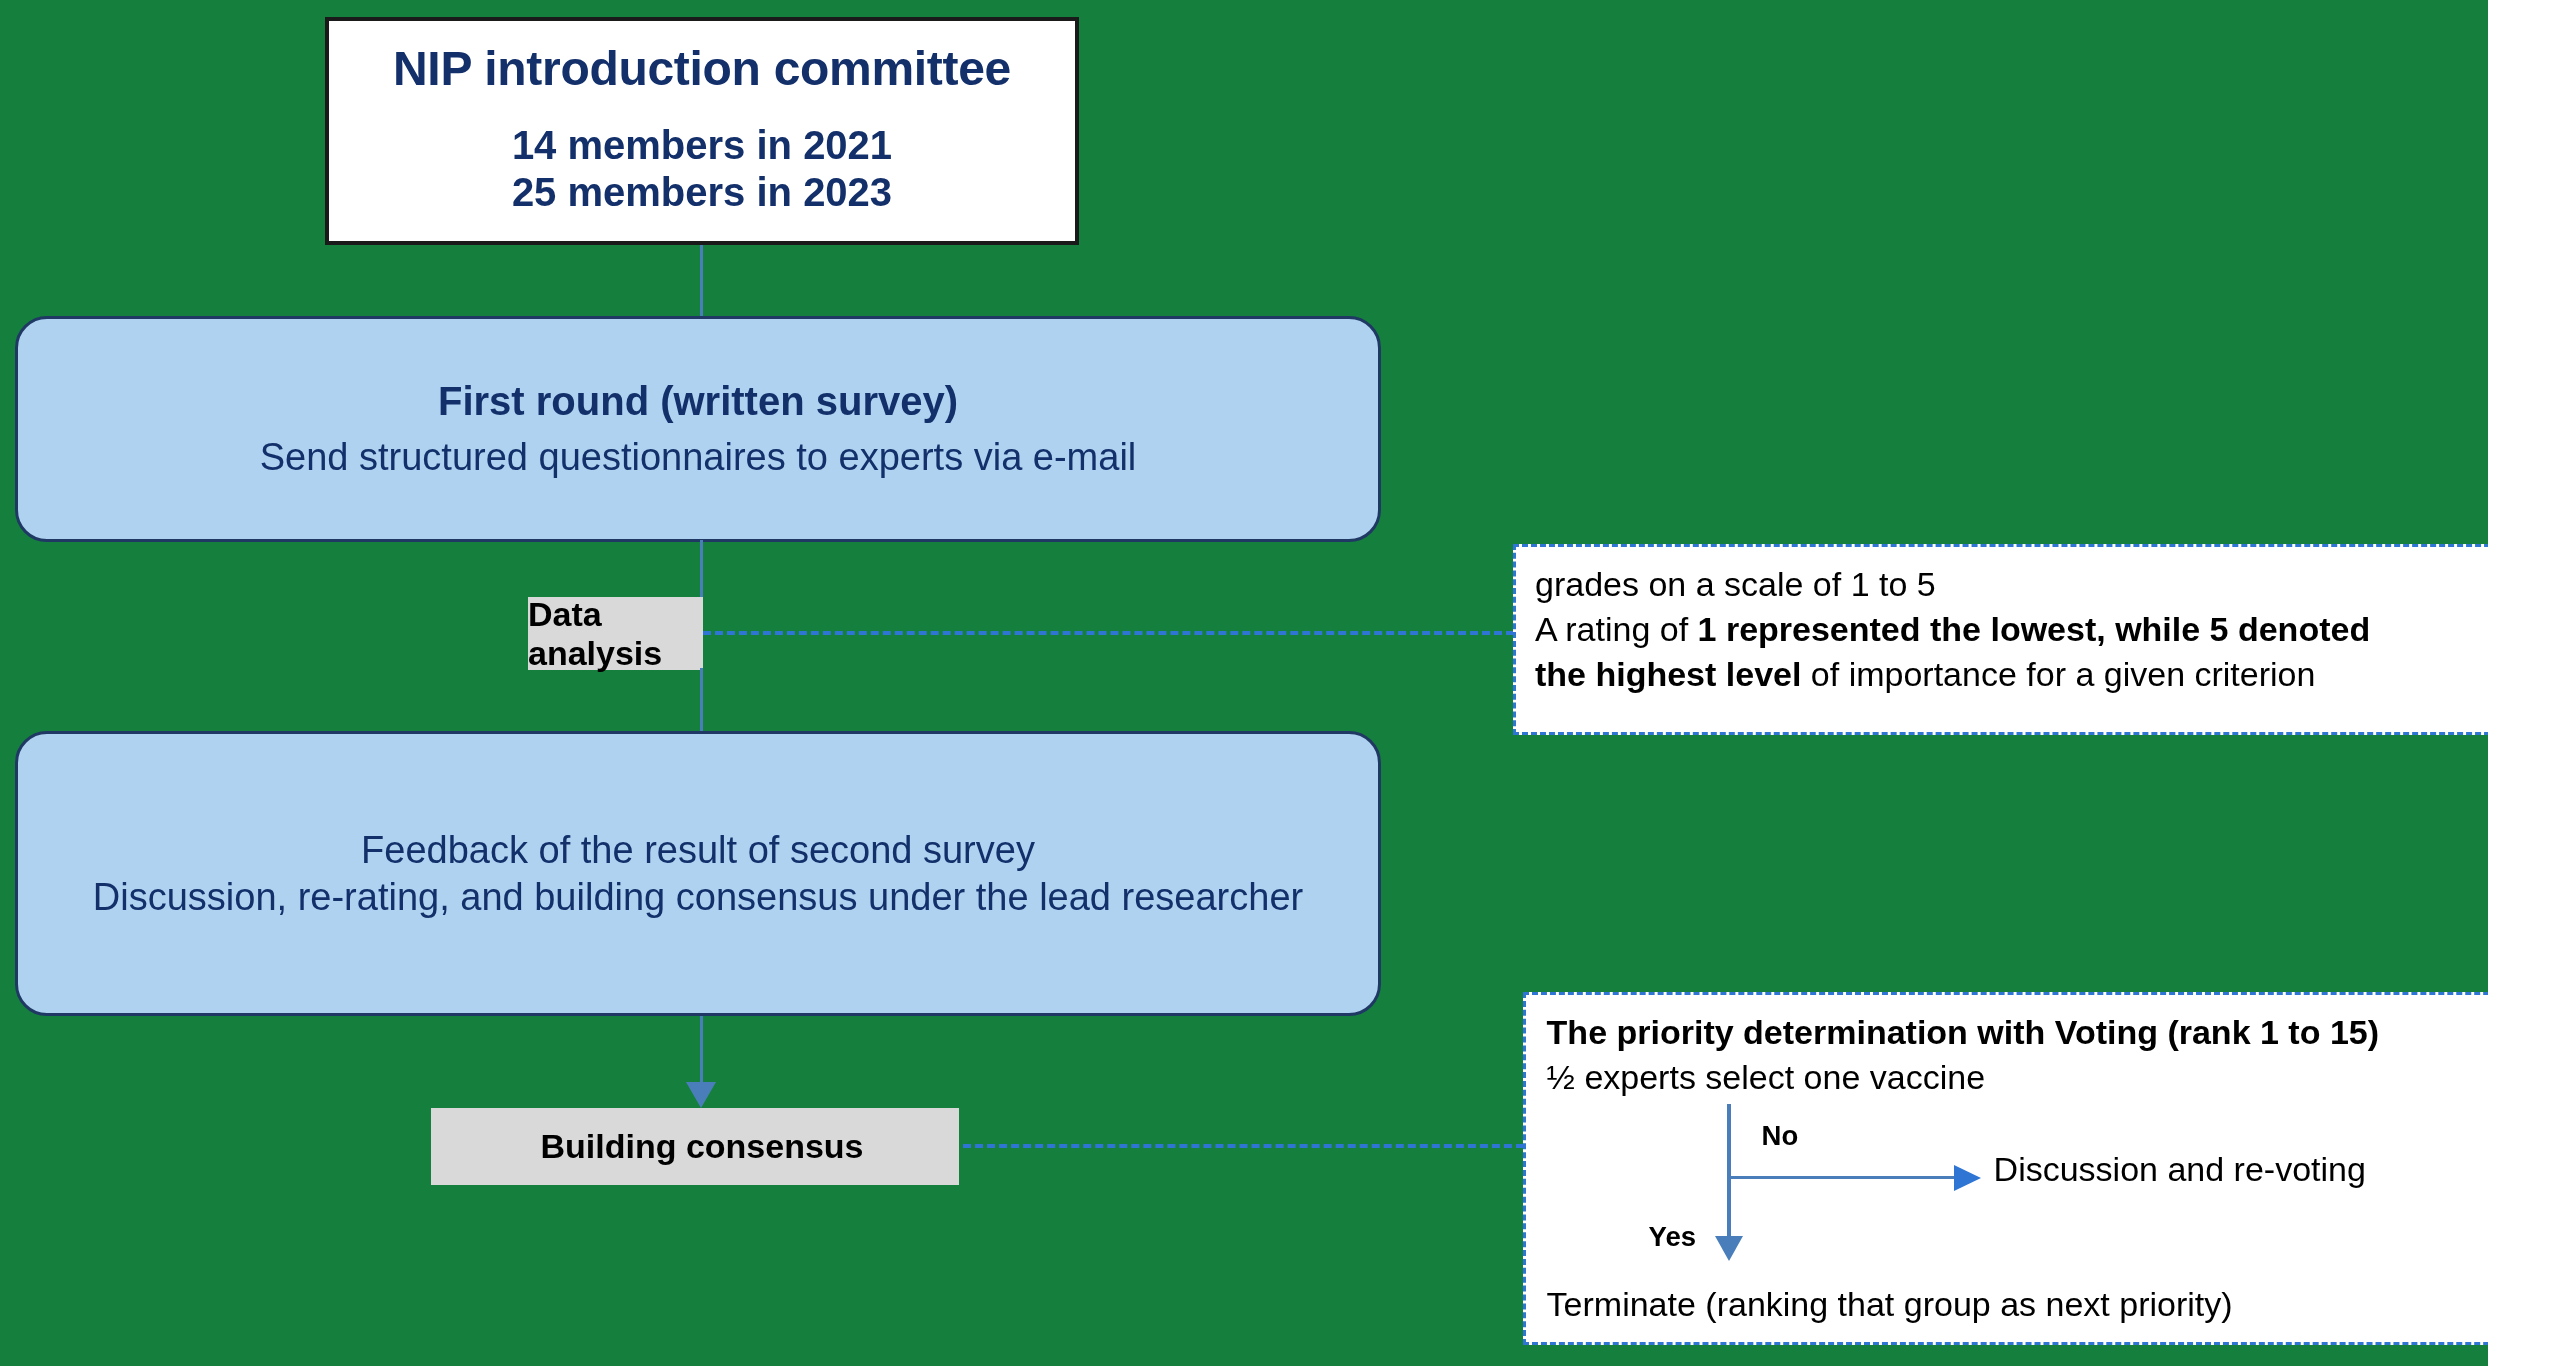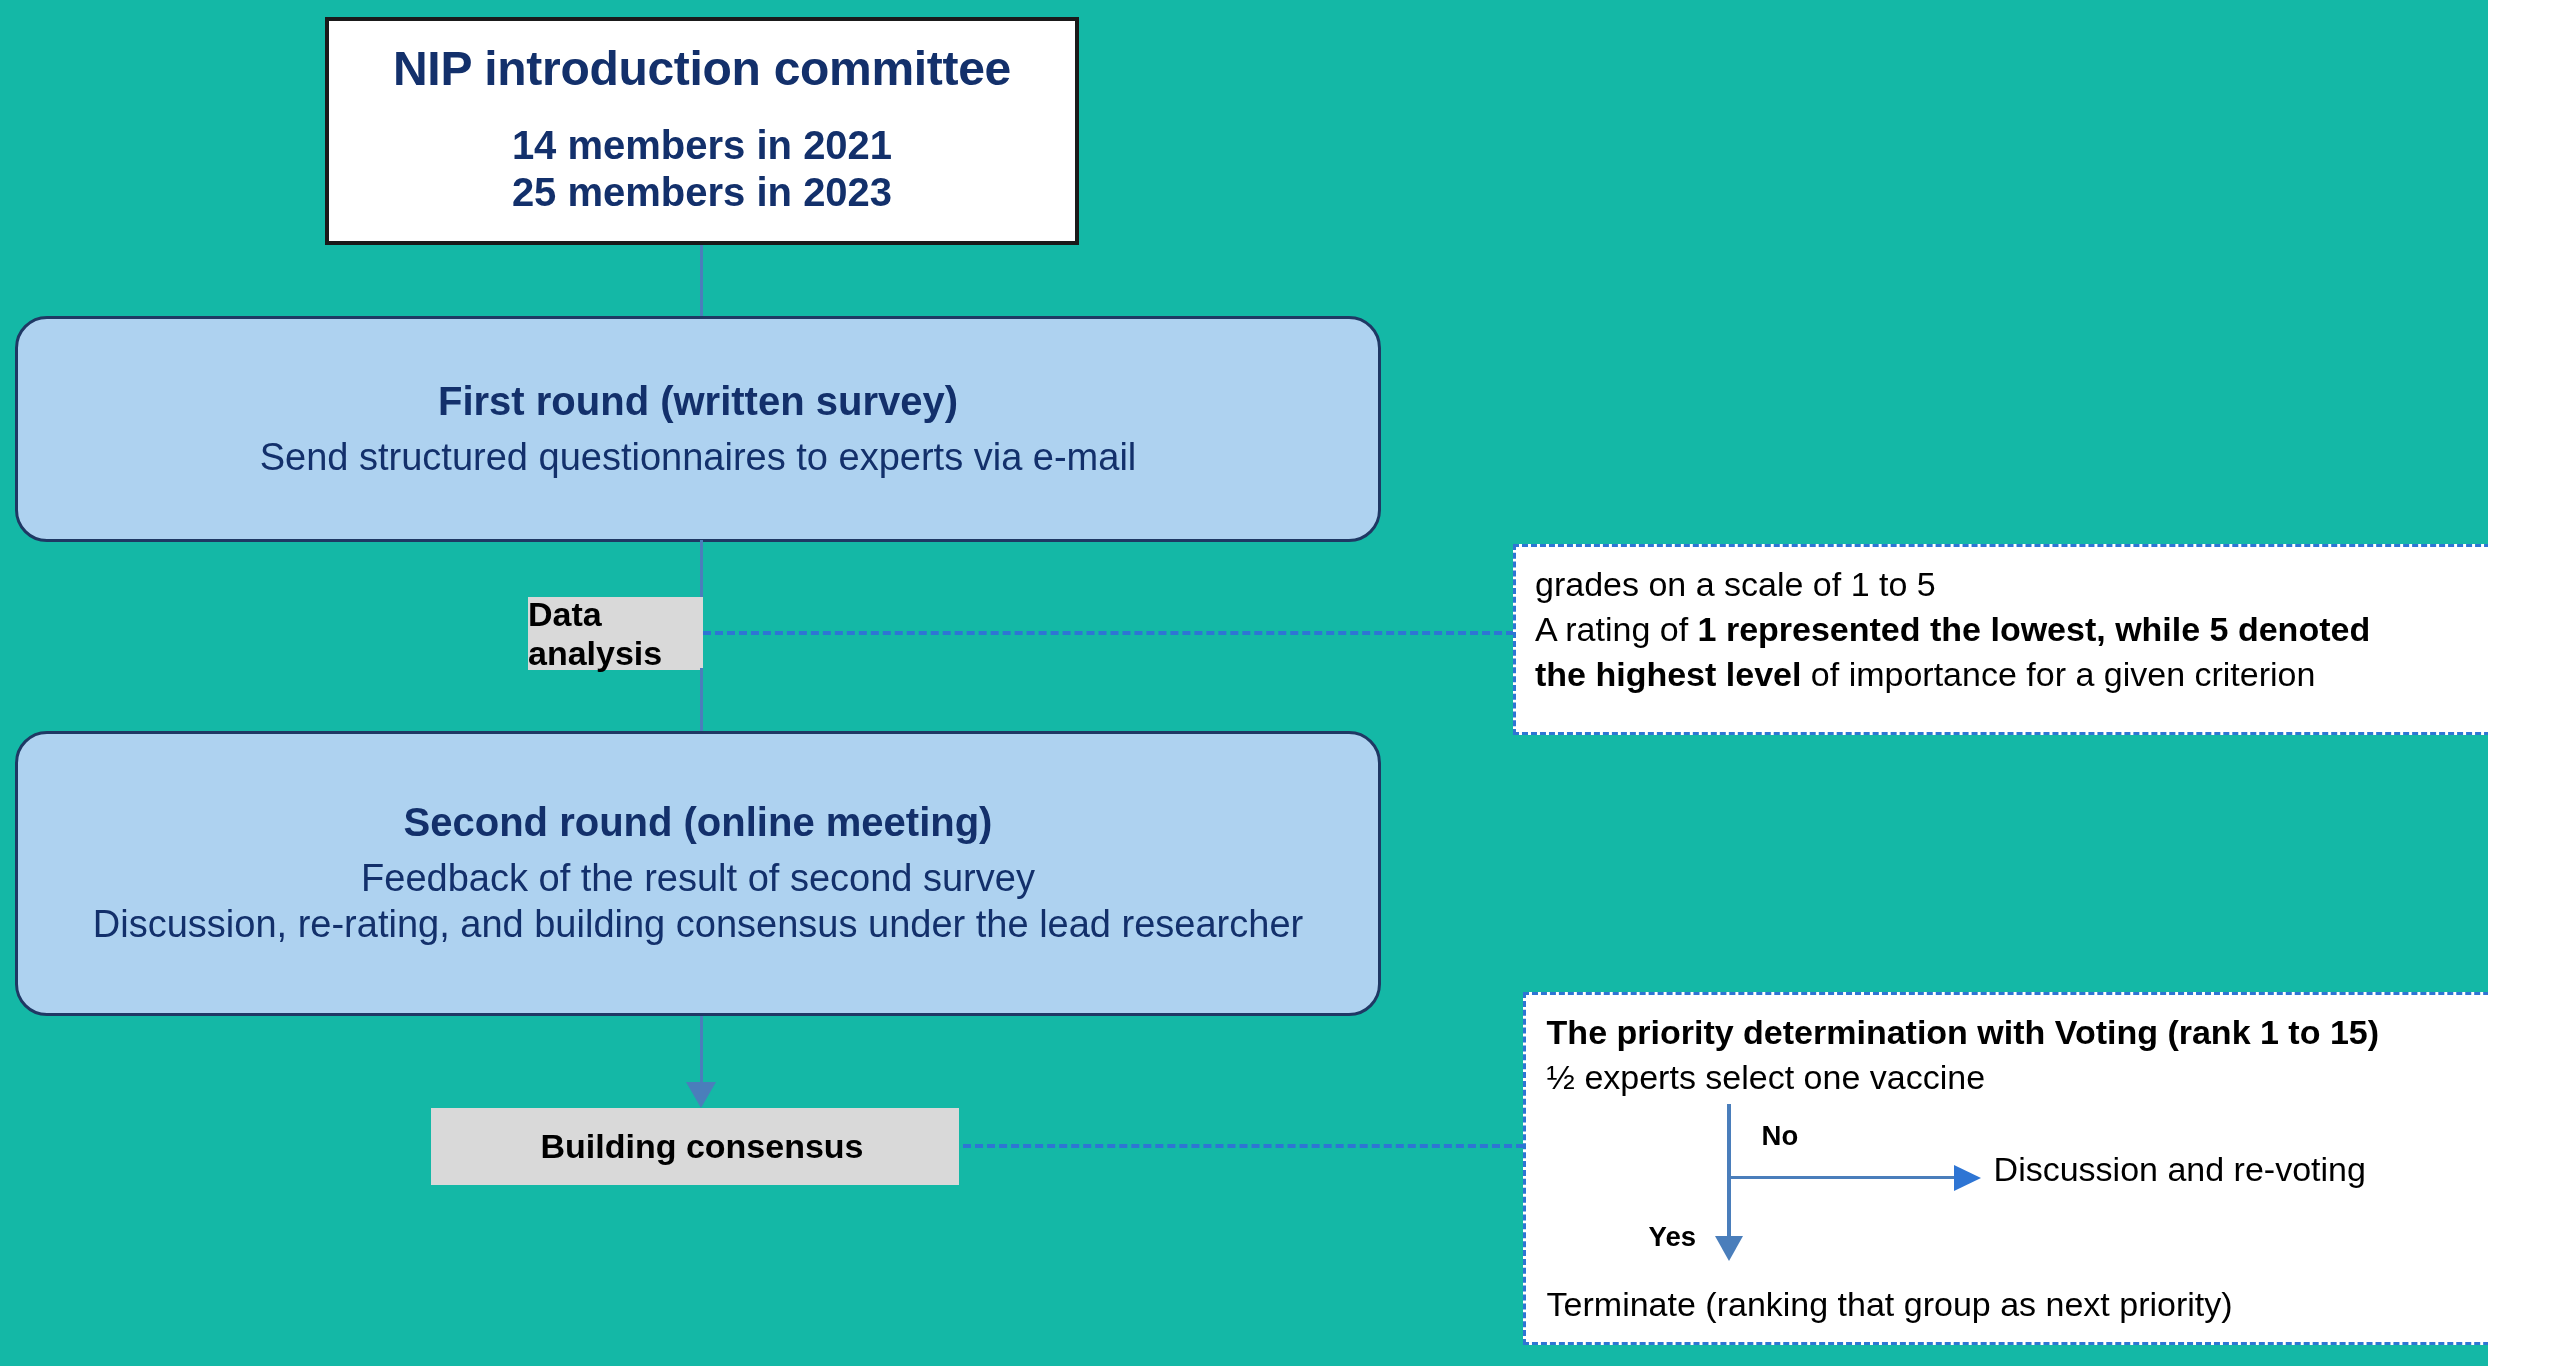--- a/index.html
+++ b/index.html
@@ -7,21 +7,21 @@
     padding: 0;
     background: #ffffff;
   }
   body {
     font-family: "Liberation Sans", sans-serif;
   }
   #canvas {
     position: relative;
     width: 2488px;
     height: 1366px;
-    background: #14b8a6;
+    background: #15803d;
     overflow: hidden;
   }
 
   
   .committee-box {
     position: absolute;
     left: 325px;
     top: 16.5px;
     width: 754px;
     height: 228px;
@@ -239,21 +239,20 @@
 
   <div class="vline" id="vline-2"></div>
 
   <div class="gray-chip" id="chip-data">Data analysis</div>
 
   <div class="dash-leader" id="leader-top"></div>
 
   <div class="vline" id="vline-3"></div>
 
   <div class="round-box" id="round2">
-    <div class="round-title">Second round (online meeting)</div>
     <div class="round-line">Feedback of the result of second survey</div>
     <div class="round-line">Discussion, re-rating, and building consensus under the lead researcher</div>
   </div>
 
   <div class="vline" id="vline-4"></div>
   <div class="arrow-down" id="arrow-consensus"></div>
 
   <div class="gray-chip" id="chip-consensus">Building consensus</div>
 
   <div class="dash-leader" id="leader-bottom"></div>

